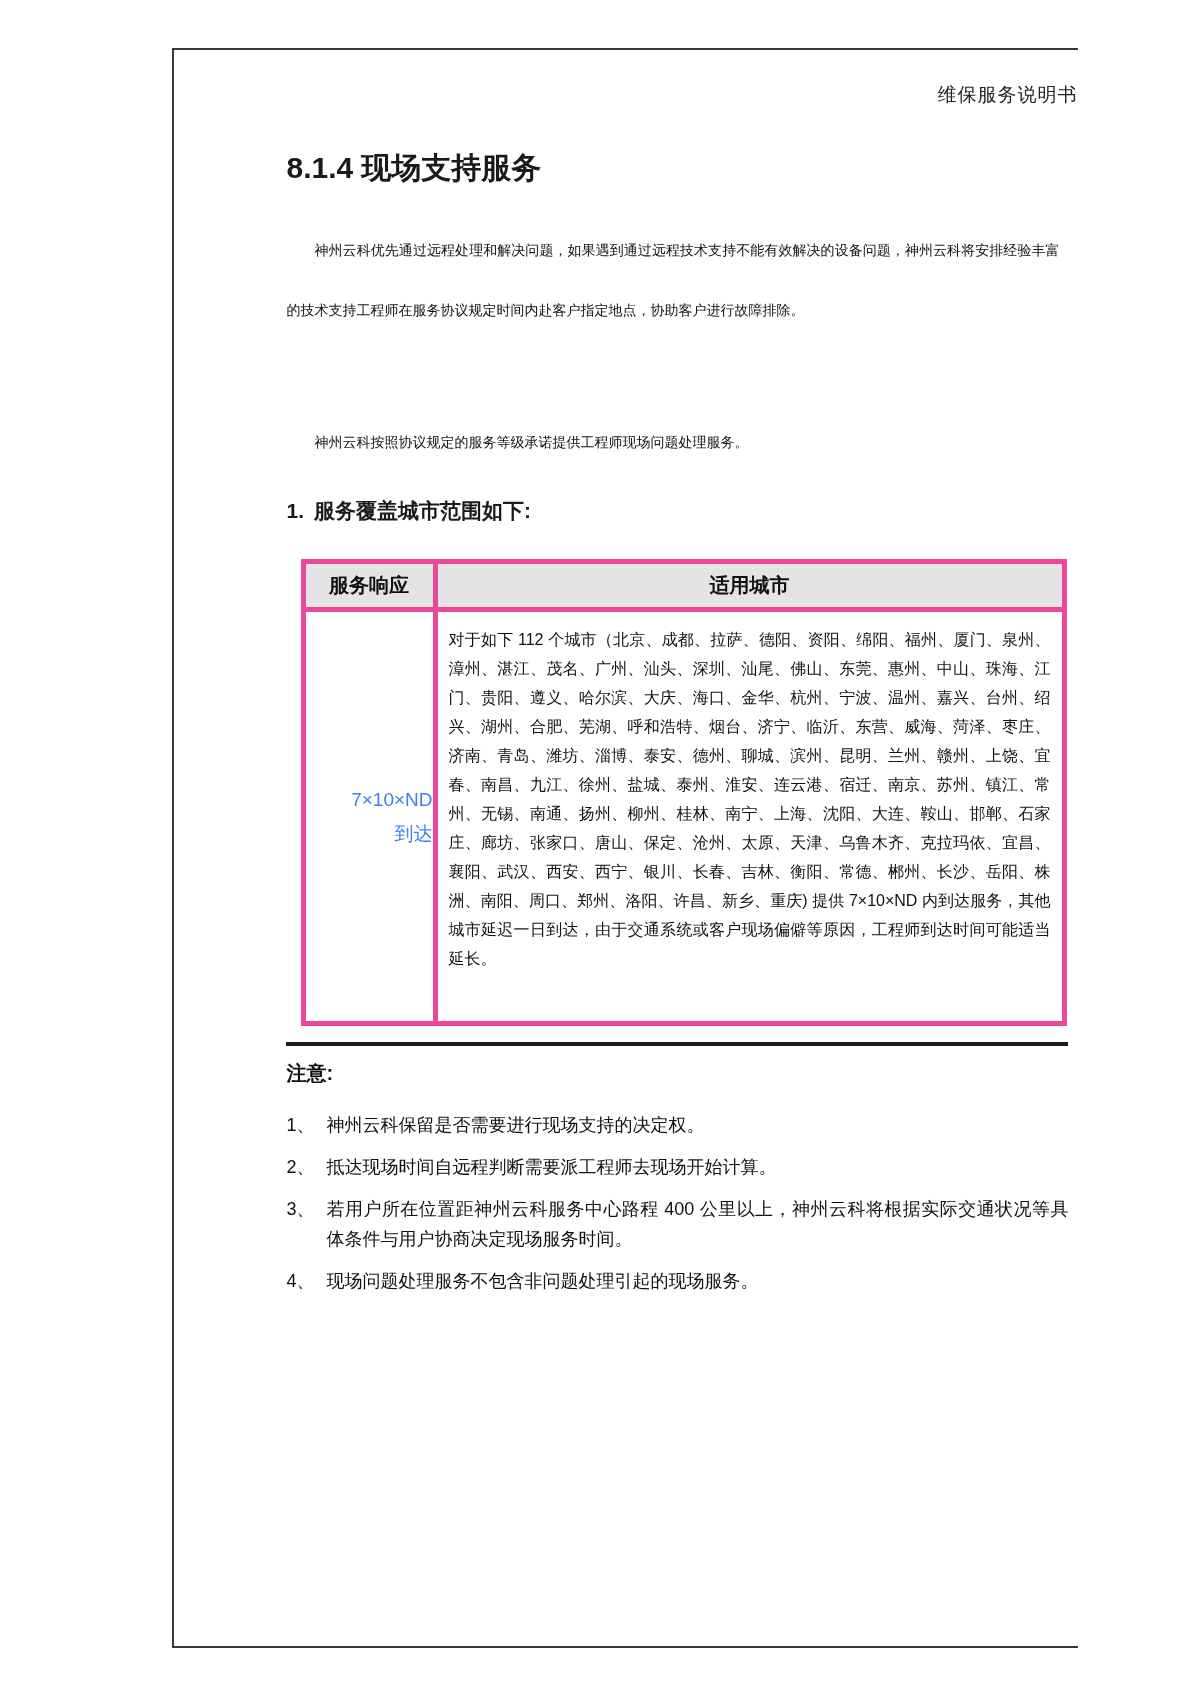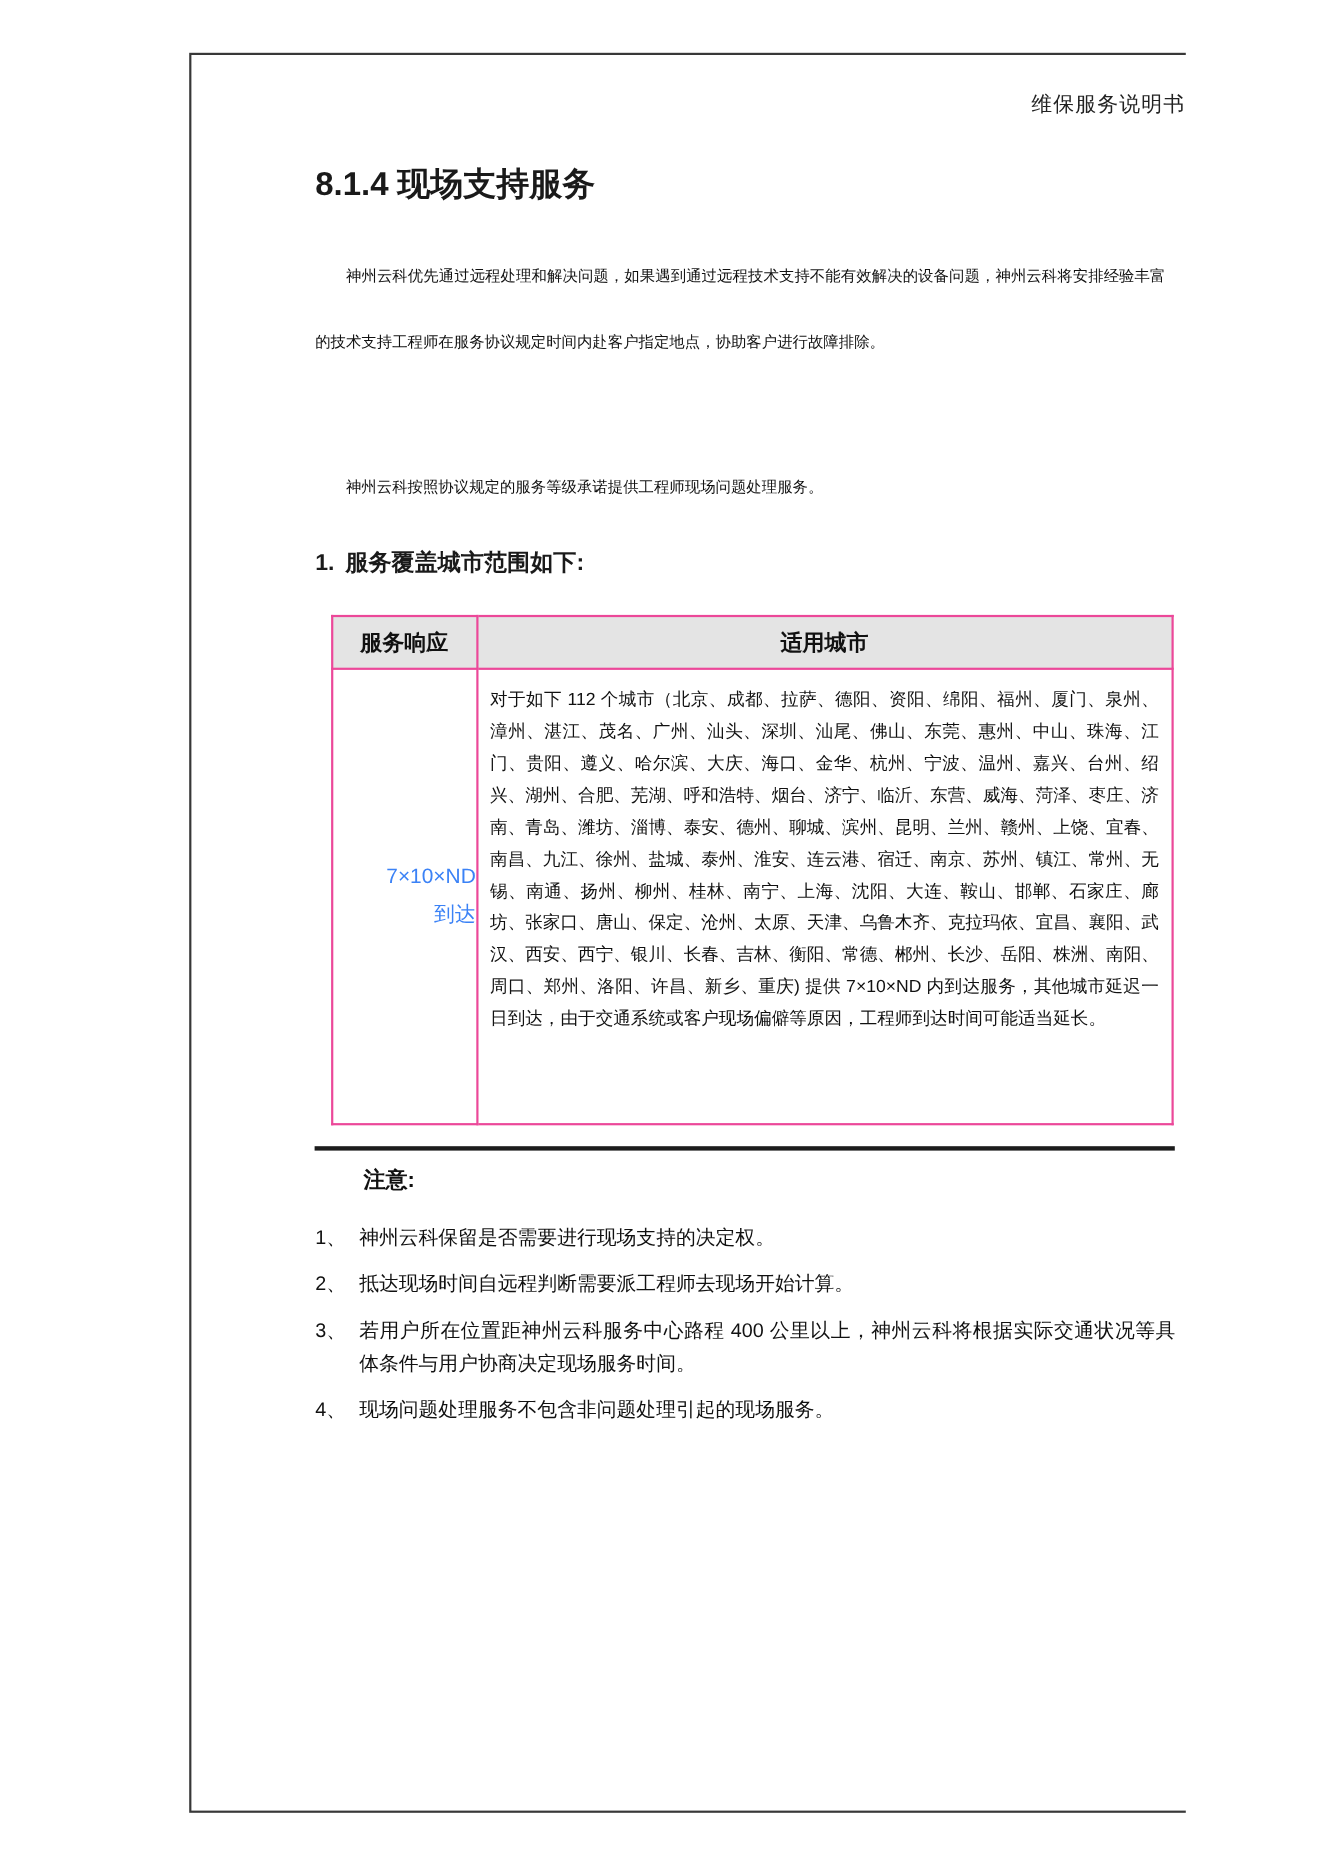--- a/index.html
+++ b/index.html
@@ -65,21 +65,21 @@
   }
   table.service-table {
     position: absolute;
     top: 559px; left: 178px;
     width: 766px;
     border-collapse: collapse;
     table-layout: fixed;
   }
   table.service-table th,
   table.service-table td {
-    border: 2px solid #ec4899;
+    border: 5px solid #ec4899;
   }
   table.service-table th {
     height: 48px;
     background: #e4e4e4;
     font-size: 20px;
     font-weight: 700;
     text-align: center;
     vertical-align: middle;
     color: #111111;
   }
@@ -110,21 +110,20 @@
     position: absolute;
     top: 1060px; left: 164px;
     width: 782px;
   }
   .notes-label {
     font-size: 20px;
     font-weight: 700;
     line-height: 26px;
     margin-bottom: 24px;
     color: #111111;
-    margin-left: 44px;
   }
   .note-item {
     display: flex;
     align-items: flex-start;
     margin-bottom: 12px;
     font-size: 18px;
     line-height: 30px;
     color: #111111;
   }
   .note-num {

